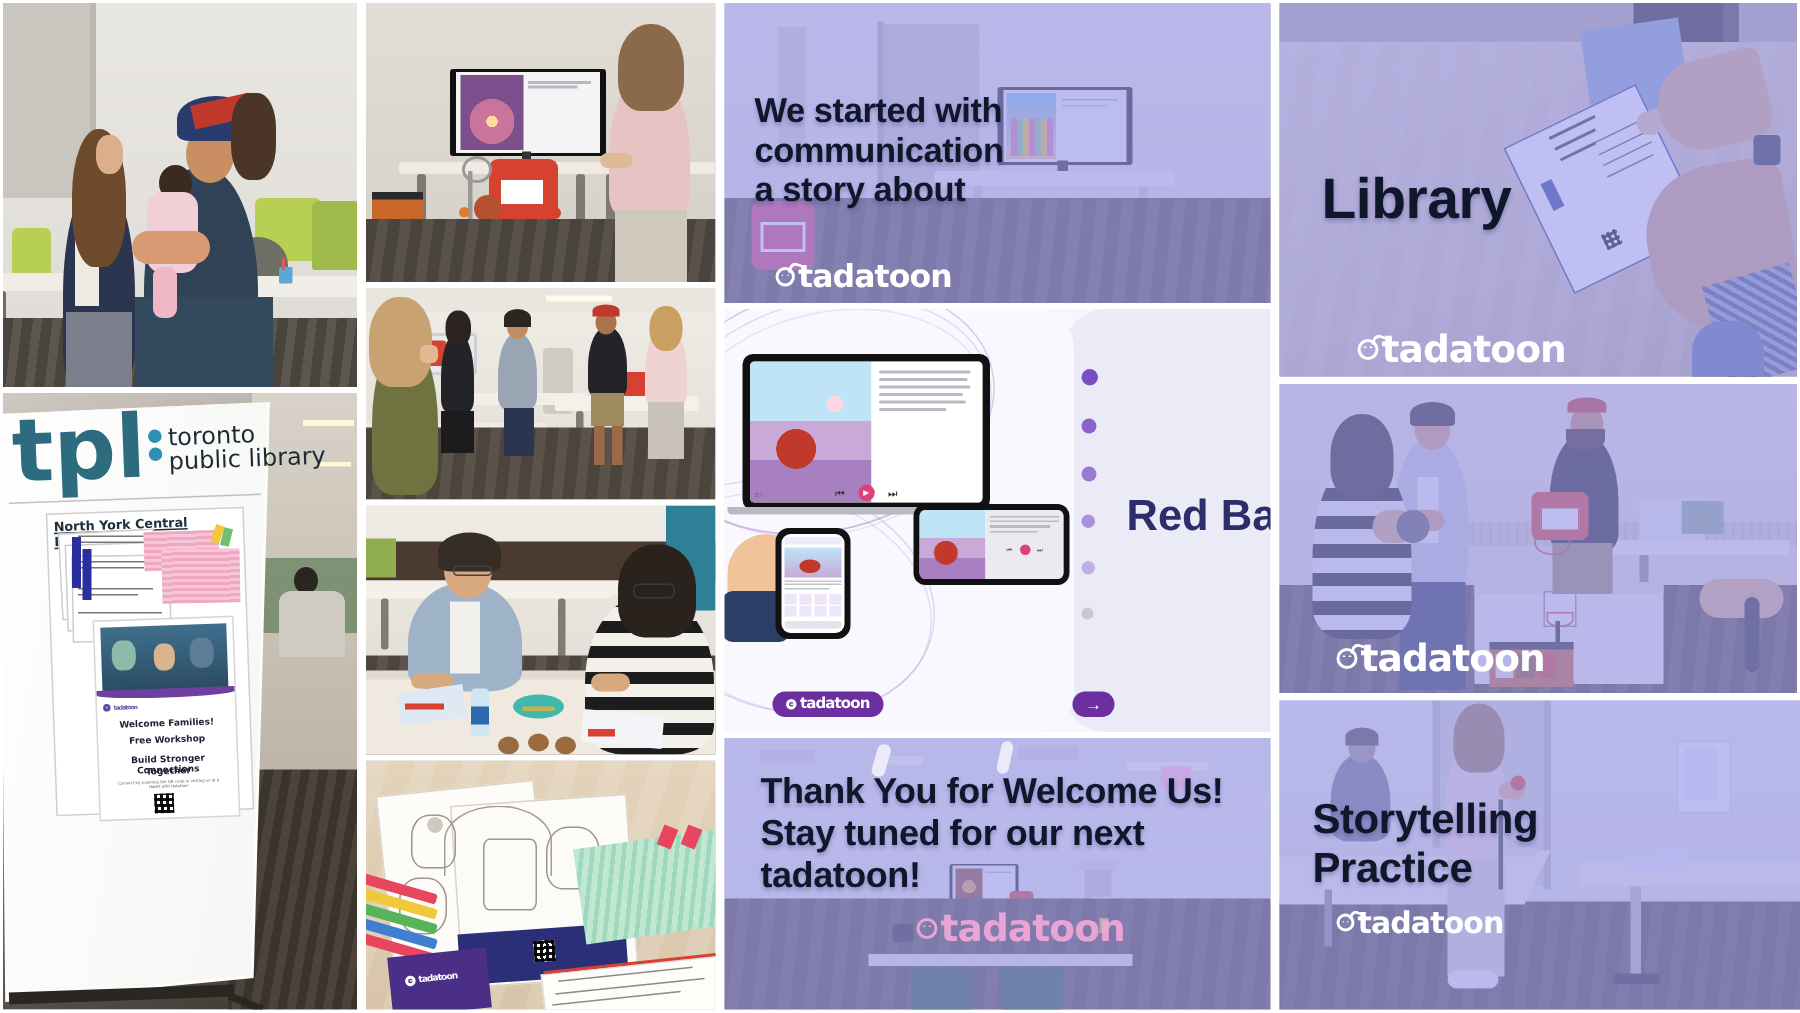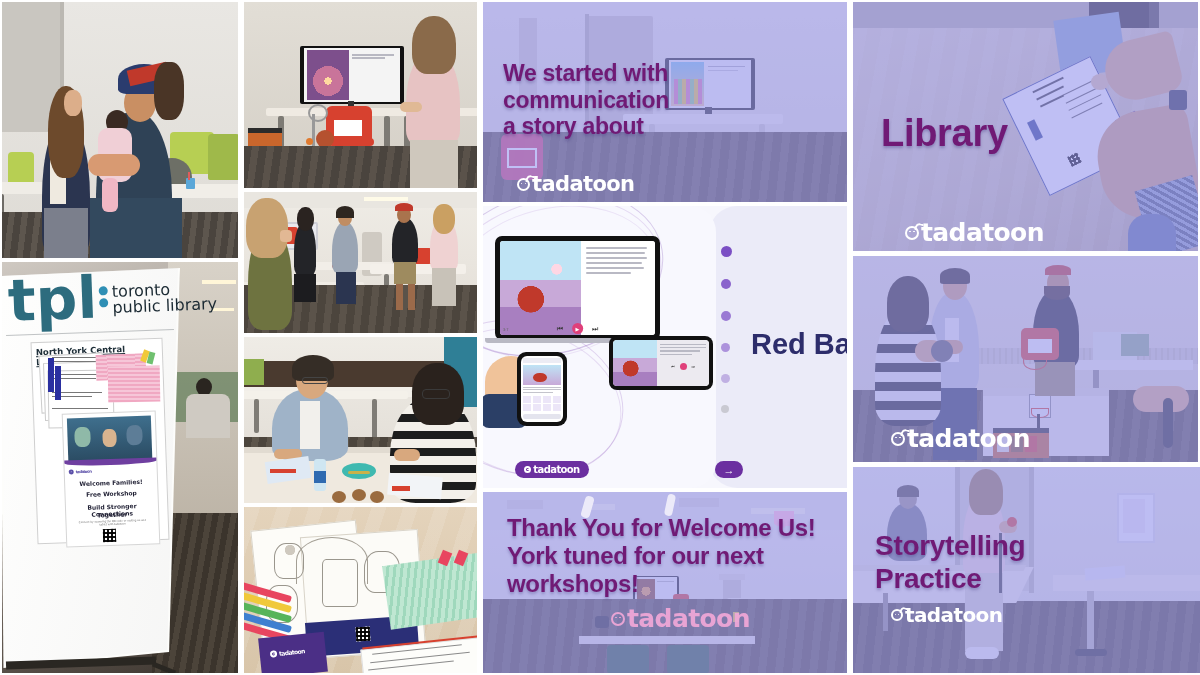--- a/index.html
+++ b/index.html
@@ -15,21 +15,21 @@
   .floor{position:absolute;left:0;right:0;bottom:0;}
   .tv{position:absolute;border-radius:2px;}
   .tvscreen{position:absolute;inset:4%;background:#f4f4f4;}
   .desk{position:absolute;border-radius:2px;}
   .person{position:absolute;border-radius:46% 46% 30% 30%/55% 55% 18% 18%;}
   .head{position:absolute;border-radius:50%;}
   .chair{position:absolute;border-radius:4px 4px 2px 2px;}
 
   
   .tint{position:absolute;inset:0;background:#9a9aef;mix-blend-mode:normal;opacity:.62;}
-  .slide-txt{position:absolute;color:#701a75;font-weight:bold;line-height:1.16;
+  .slide-txt{position:absolute;color:#0f172a;font-weight:bold;line-height:1.16;
              letter-spacing:-.3px;text-shadow:0 2px 3px rgba(60,50,120,.35);}
 
   
   .logo{position:absolute;display:flex;align-items:center;gap:2px;color:#fff;}
   .logo .face{position:relative;display:inline-block;border-radius:50%;
               border:2px solid currentColor;box-sizing:border-box;}
   .logo .face::before,.logo .face::after{content:"";position:absolute;top:36%;
               width:13%;height:13%;border-radius:50%;background:currentColor;}
   .logo .face::before{left:24%;} .logo .face::after{right:24%;}
   .logo .curl{position:absolute;border-left:2px solid currentColor;border-top:2px solid currentColor;
@@ -565,22 +565,22 @@
                            radial-gradient(circle at 70% 32%,#c6a8e6 0 50%,transparent 51%);">
       <div style="position:absolute;left:12%;top:36%;width:76%;height:60%;background:#c6a8e6;
                   clip-path:polygon(0 0,100% 0,50% 100%);"></div>
     </div>
     <div style="position:absolute;left:100px;top:4px;width:9px;height:22px;background:#f2f0fb;
                 border-radius:4px;transform:rotate(16deg);opacity:.9;"></div>
     <div style="position:absolute;left:183px;top:2px;width:8px;height:22px;background:#f2f0fb;
                 border-radius:4px;transform:rotate(12deg);opacity:.9;"></div>
     <div class="slide-txt" style="left:24px;top:22px;font-size:24px;">
       <div>Thank You for Welcome Us!</div>
-      <div>York tuned for our next</div>
-      <div>workshops!</div>
+      <div>Stay tuned for our next</div>
+      <div>tadatoon!</div>
     </div>
     <div class="logo" style="left:128px;top:112px;color:#f2a8d8;opacity:.92;">
       <span class="face" style="width:14px;height:14px;"></span>
       <span class="wd" style="font-size:25px;">tadatoon</span>
     </div>
   </div>
 
   <div class="panel" style="left:853px;top:2px;width:345px;height:249px;background:#9a9aef;">
     <div class="ph">
       <div class="wall" style="background:linear-gradient(#d8cfc2,#c2b7a6);"></div>

